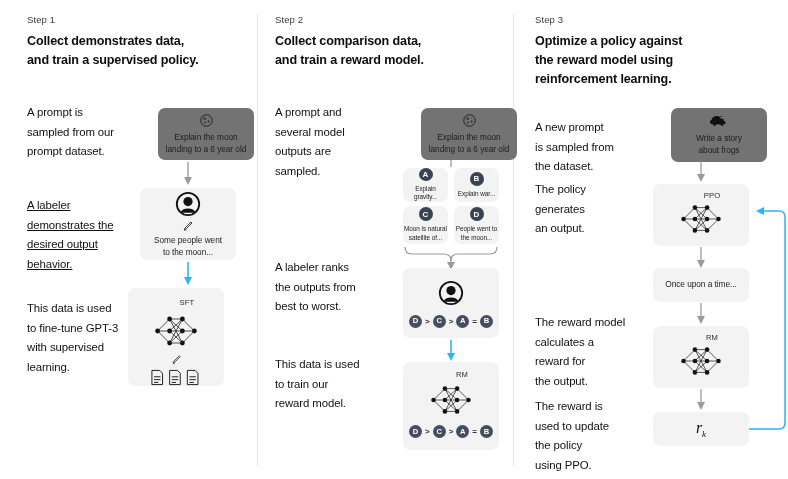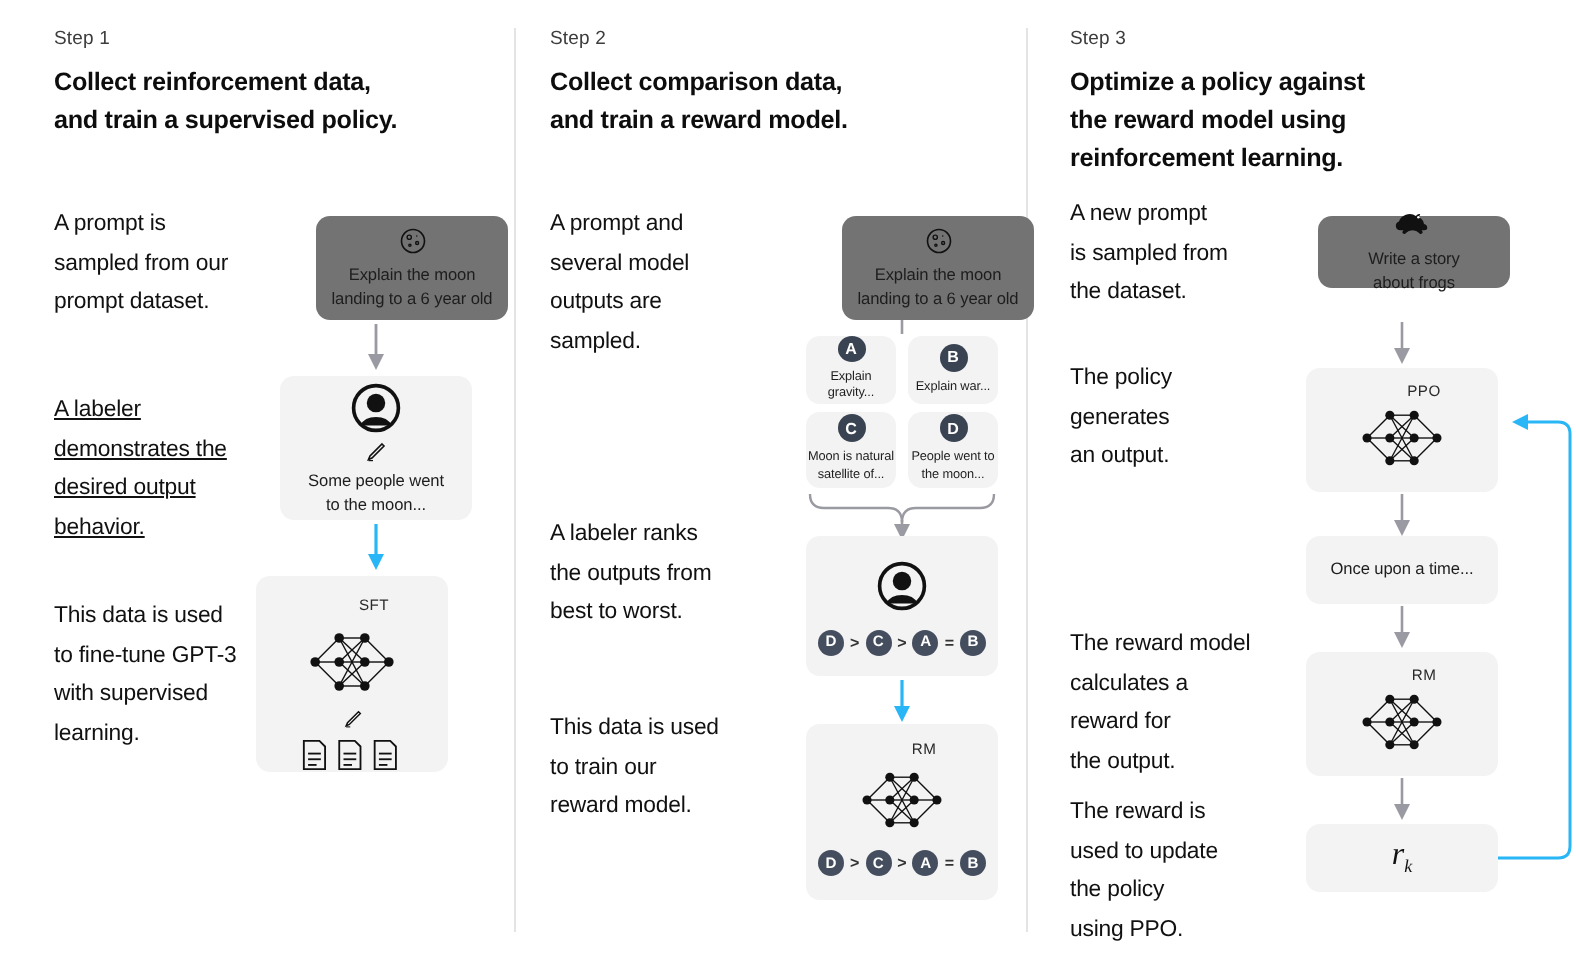--- a/index.html
+++ b/index.html
@@ -129,21 +129,21 @@
 <body>
 
 <div id="page">
 
   <div class="divider div-1"></div>
   <div class="divider div-2"></div>
 
   <div class="col col-1">
 
     <div class="step-label" style="left:27px; top:14px;">Step 1</div>
-    <div class="step-title" style="left:27px; top:32px; width:225px;">Collect reinforcement data,
+    <div class="step-title" style="left:27px; top:32px; width:225px;">Collect demonstrates data,
 and train a supervised policy.</div>
 
     <div class="body-text" style="left:27px; top:103px; width:120px;">A prompt is
 sampled from our
 prompt dataset.</div>
     <div class="body-text" style="left:27px; top:196px; width:125px;text-decoration:underline;">A labeler
 demonstrates the
 desired output
 behavior.</div>
     <div class="body-text" style="left:27px; top:299px; width:130px;">This data is used
@@ -382,36 +382,36 @@
     </div>
   </div>
 
   <div class="col col-3">
 
     <div class="step-label" style="left:22px; top:14px;">Step 3</div>
     <div class="step-title" style="left:22px; top:32px; width:200px;">Optimize a policy against
 the reward model using
 reinforcement learning.</div>
 
-    <div class="body-text" style="left:22px; top:98px; width:130px;">A new prompt
+    <div class="body-text" style="left:22px; top:118px; width:130px;">A new prompt
 is sampled from
 the dataset.</div>
     <div class="body-text" style="left:22px; top:180px; width:120px;">The policy
 generates
 an output.</div>
     <div class="body-text" style="left:22px; top:313px; width:140px;">The reward model
 calculates a
 reward for
 the output.</div>
     <div class="body-text" style="left:22px; top:397px; width:130px;">The reward is
 used to update
 the policy
 using PPO.</div>
 
-    <div class="card blue" style="left:128px; top:108px; width:96px; height:36px;">
+    <div class="card blue" style="left:140px; top:108px; width:96px; height:54px;">
       <span class="icon-slot">
         <svg width="20" height="14" viewBox="0 0 32 22">
           <path d="M5 16 q-3 0 -3.5 -3 q-0.4 -3 2.5 -4 q1 -4 5.5 -5.5 q4.5 -1.5 8 1 q1.5 -2 3.5 -1.5 q-1 1.5 -0.5 2.8
                    q3 1.8 3.5 5.2 q2.6 0.6 2.6 3 q0 2 -2.6 2 l-2 0 q1.6 1.6 0.4 2.6 q-1.4 1 -2.6 -0.6
                    q-1.6 -2 -5 -2 q-3.4 0 -5 2 q-1.2 1.6 -2.6 0.6 q-1.2 -1 0.4 -2.6 z" fill="#111"></path>
           <circle cx="19.5" cy="5.6" r="1" fill="#fff"></circle>
         </svg>
       </span>
       <div class="card-caption" style="margin-top:5px;">Write a story
 about frogs</div>

